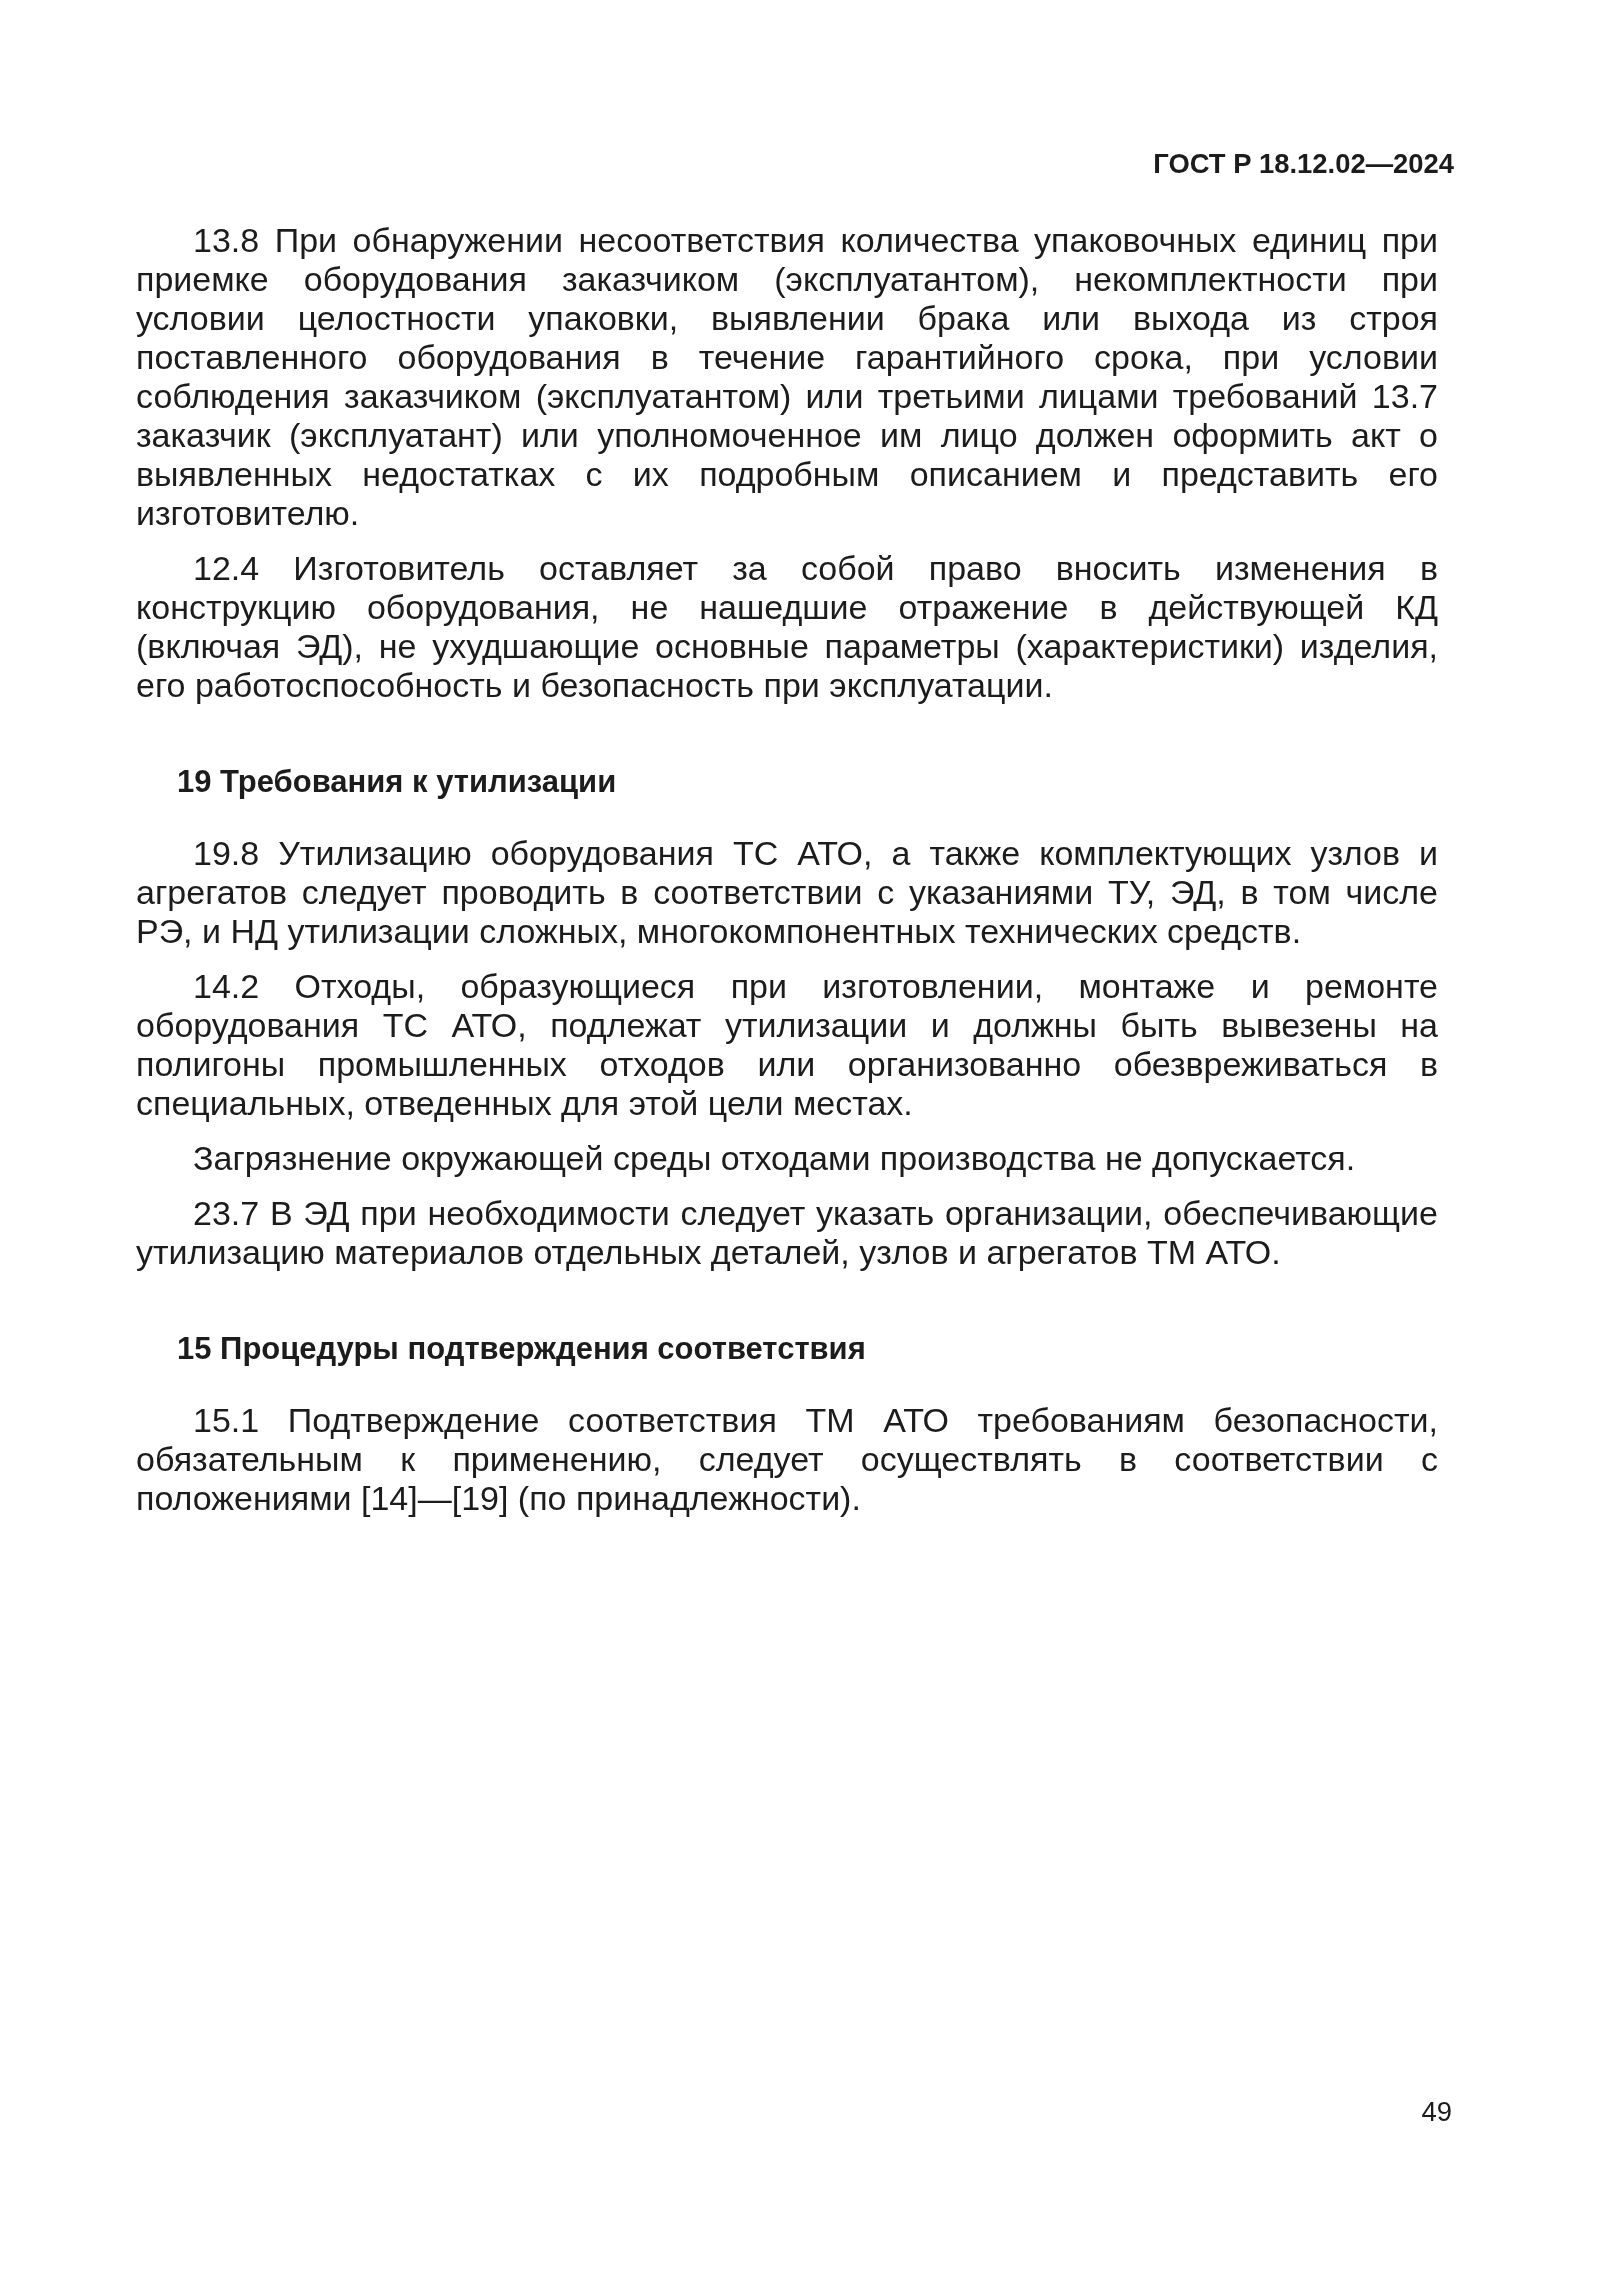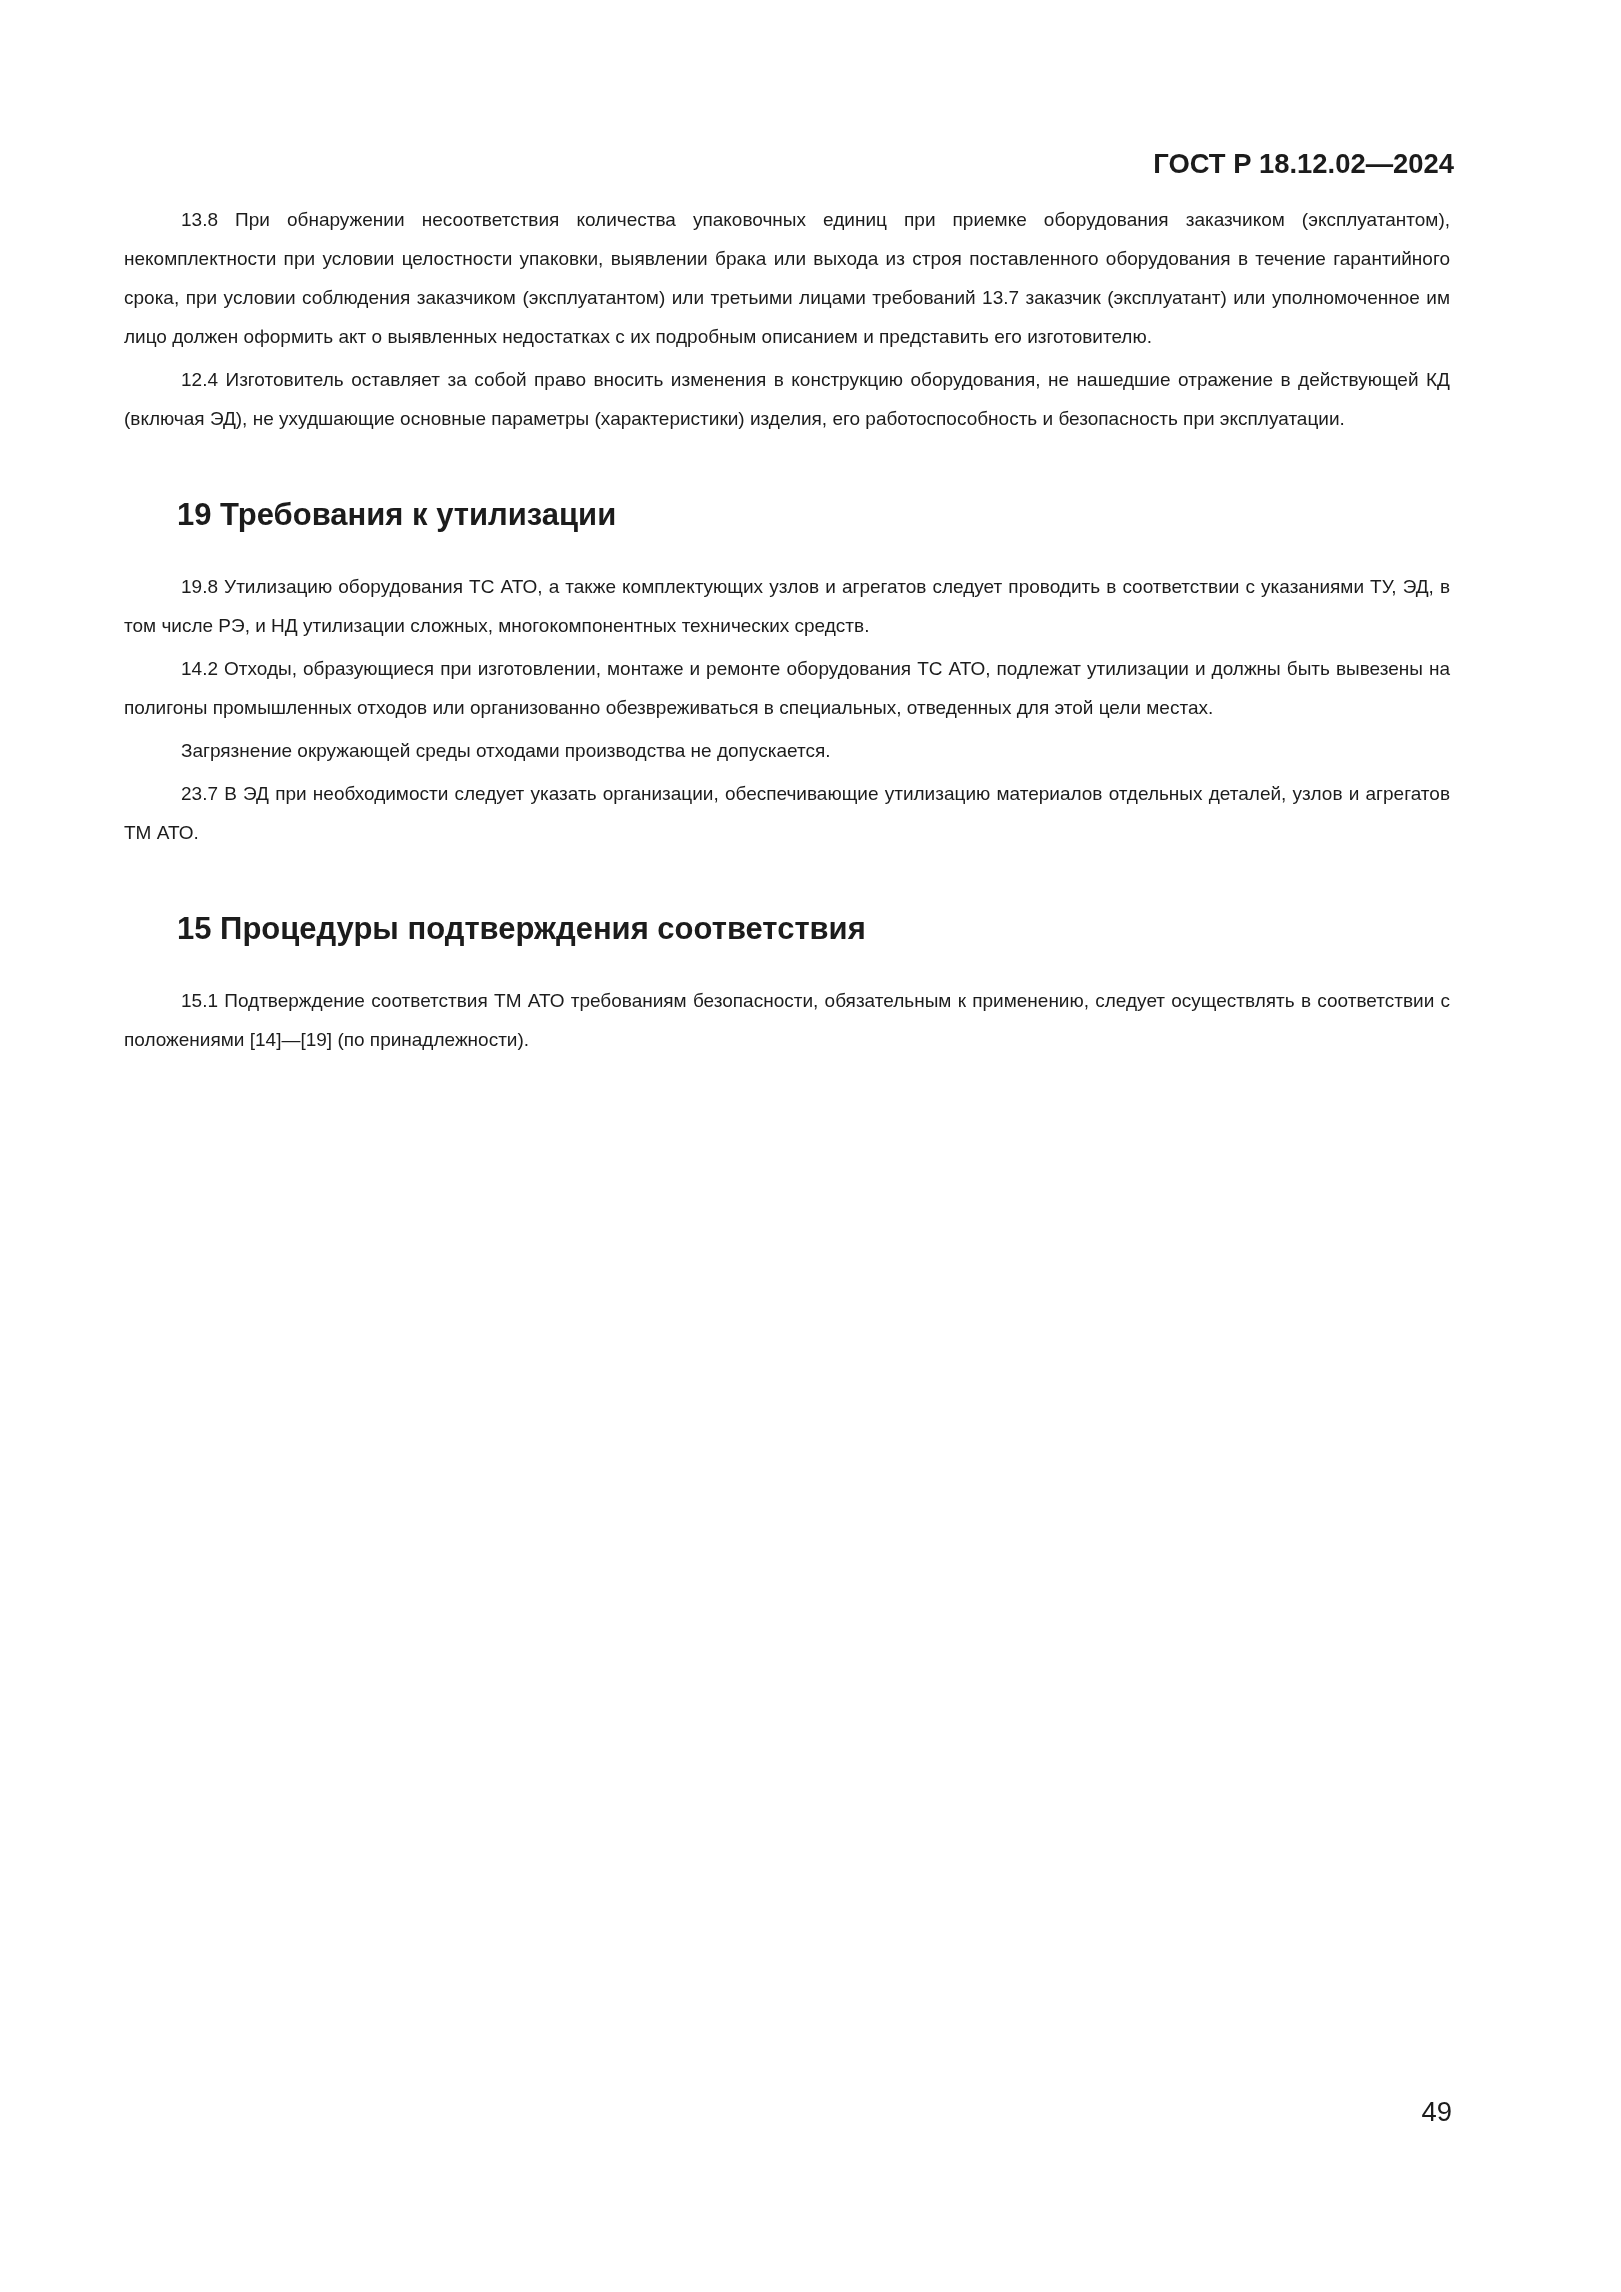--- a/index.html
+++ b/index.html
@@ -22,25 +22,25 @@
     position: absolute;
     left: 120px;
     right: 167px;
     top: 147px;
   }
   .doc-header {
     text-align: right;
     font-weight: bold;
     font-size: 27.4px;
     line-height: 33px;
-    margin-bottom: 20px;
+    margin-bottom: 41px;
   }
   p.body-para {
-    margin: 4px;
-    font-size: 19px;
+    margin: 16px;
+    font-size: 34px;
     line-height: 39px;
     text-align: justify;
     text-indent: 57px;
   }
   h2.section-heading {
     font-size: 31px;
     line-height: 39px;
     font-weight: bold;
     margin: 57px 0 33px 0;
     padding-left: 57px;

